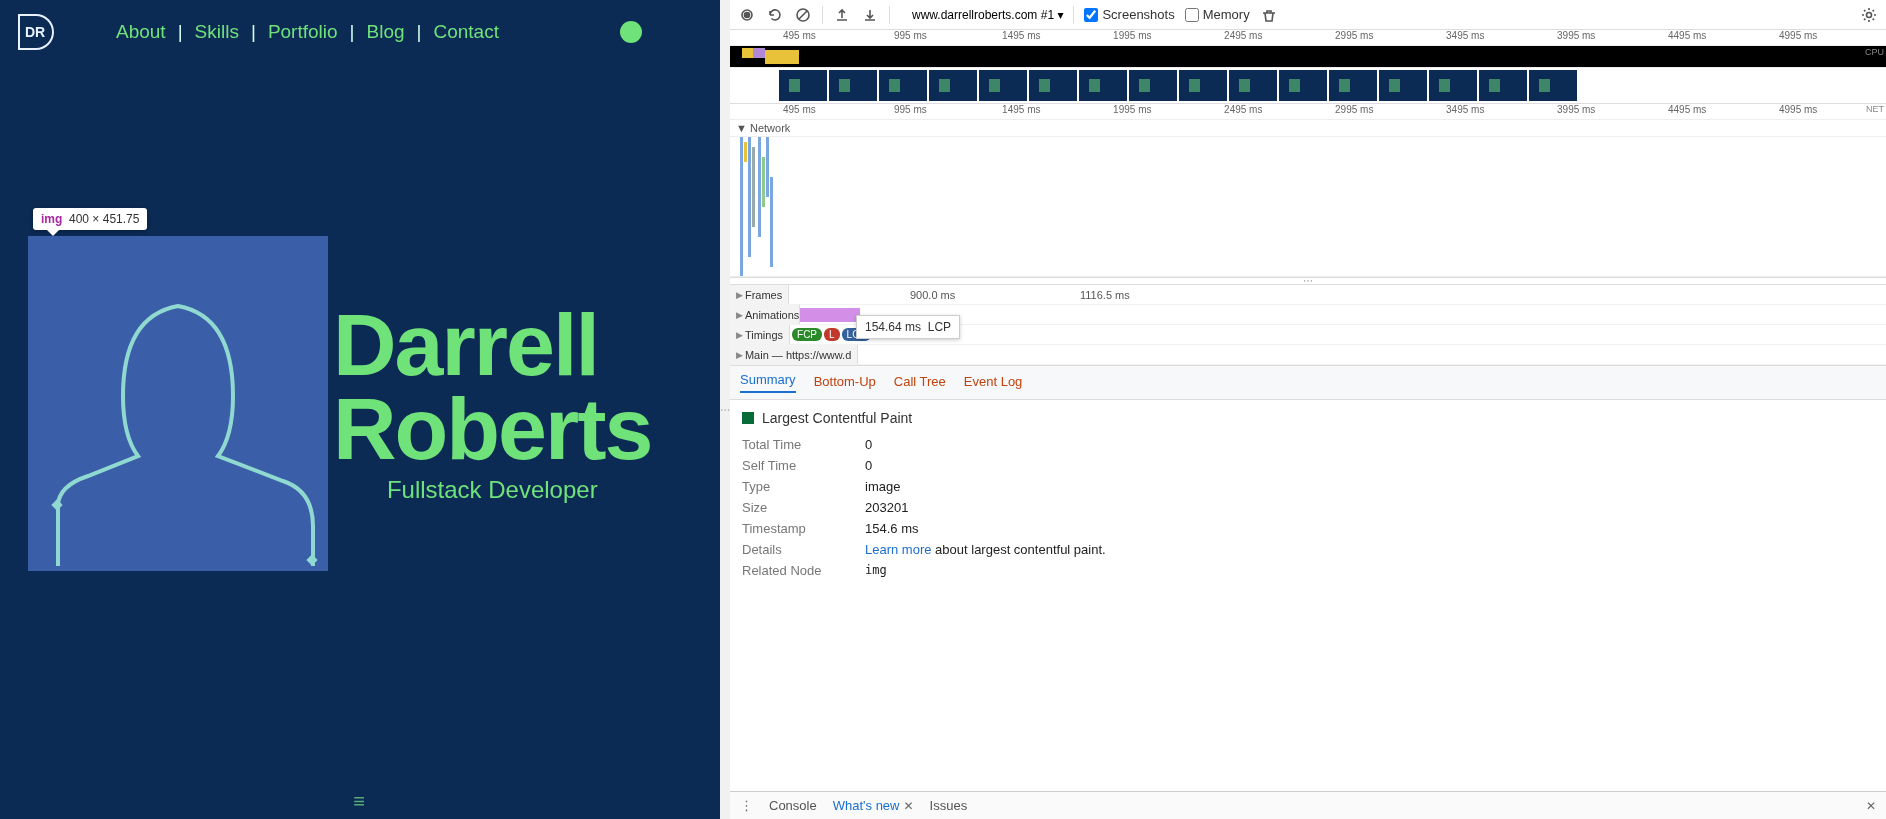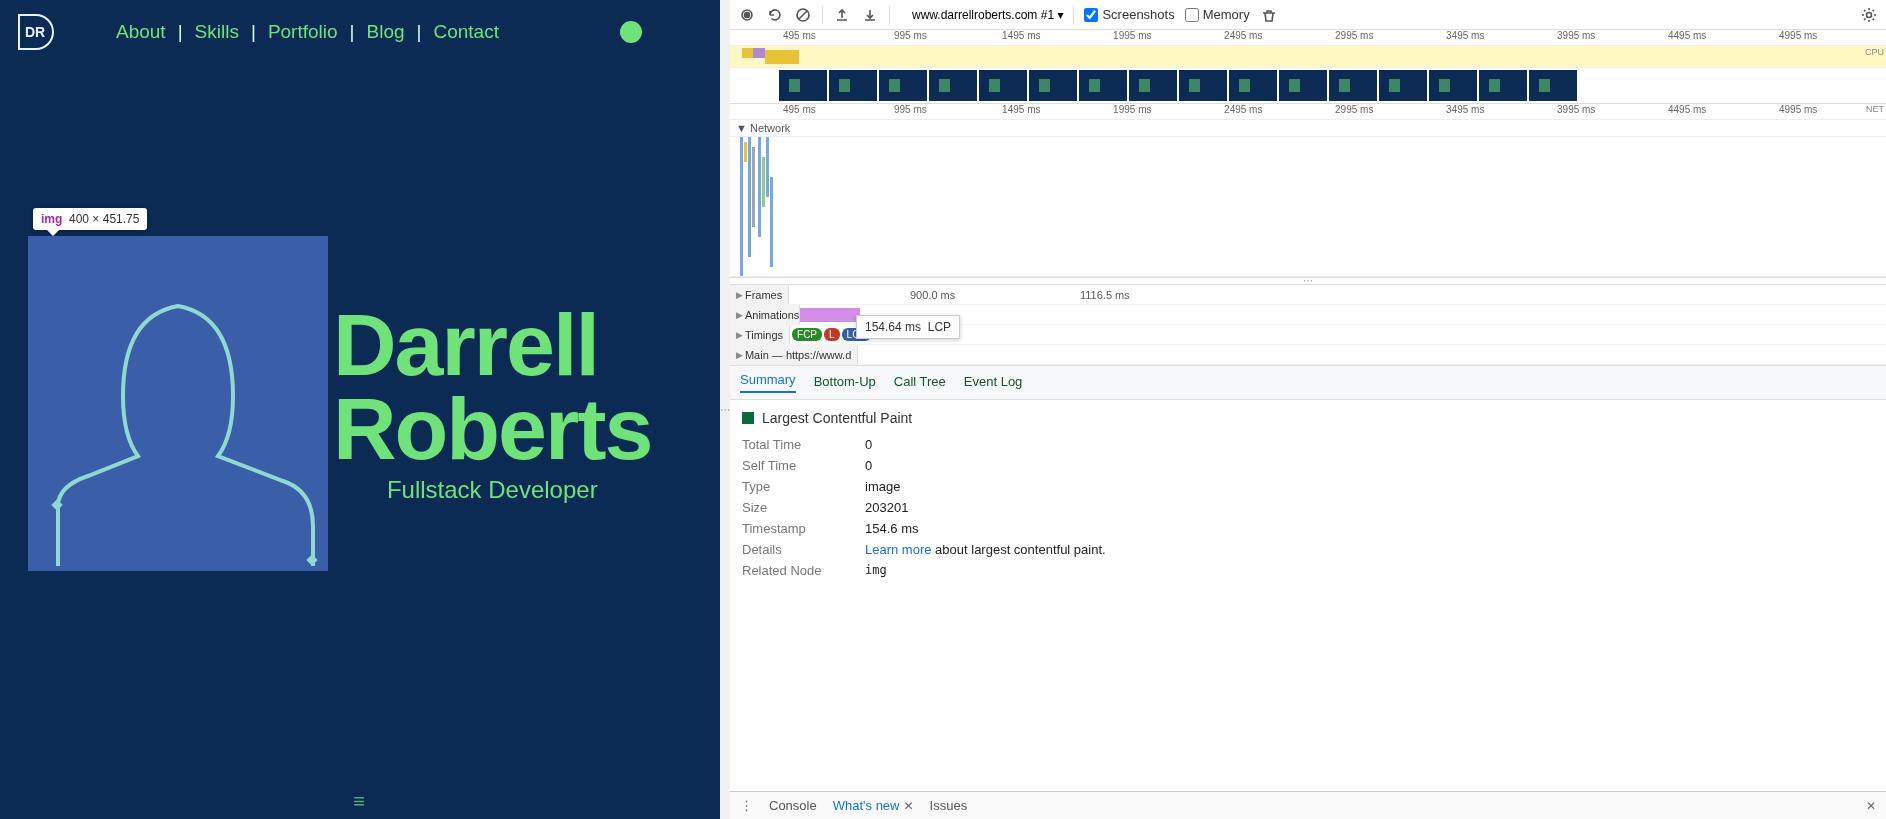--- a/index.html
+++ b/index.html
@@ -37,21 +37,21 @@
 .tb-btn { width: 18px; height: 18px; display:flex; align-items:center; justify-content:center; color:#555; cursor:pointer; }
 .tb-sep { width:1px; height:18px; background:#ddd; }
 .tb-url { color:#000000; font-size:12px;margin-left:12px; }
 .tb-check { display:flex; align-items:center; gap:4px; font-size:13px; color:#333; }
 .tb-check input { width:14px; height:14px; }
 .tb-spacer { flex:1; }
 
 .ruler { display:flex; position:relative; height:16px; border-bottom:1px solid #eee; font-size:10px; color:#666; }
 .ruler span { position:absolute; transform:translateX(-50%); }
 
-.minimap { height:22px; background:#fef9c3; border-bottom:1px solid #eee; position:relative;text-align:center; }
+.minimap { height:22px; background:#000000; border-bottom:1px solid #eee; position:relative;text-align:center; }
 .minimap .bar { position:absolute; top:4px; height:6px; }
 
 .filmstrip { display:flex; height:36px; border-bottom:1px solid #ddd; background:#fff; }
 .filmstrip .frame { flex:0 0 48px; margin:2px 1px; background:#0b2a54; position:relative; }
 .filmstrip .frame::after { content:""; position:absolute; inset:30% 20%; background:linear-gradient(90deg,#6fe27a 0 40%,transparent 40%); opacity:.5; }
 
 .labels-right { position:absolute; right:2px; font-size:9px; color:#888; }
 
 .network-label { padding:2px 6px; font-size:11px; color:#555; border-bottom:1px solid #eee; }
 
@@ -68,21 +68,21 @@
 .track-label .arrow { color:#888; margin-right:2px; font-size:9px; }
 .badge { padding:1px 5px; border-radius:6px; font-size:10px; color:#fff; margin-left:2px; }
 .badge.fcp { background:#2a8a2a; }
 .badge.l { background:#c0392b; }
 .badge.lcp { background:#34609c; }
 .lcp-tip { position:absolute; left:126px; top:-10px; background:#fff; border:1px solid #ccc; box-shadow:0 1px 4px rgba(0,0,0,.2); padding:4px 8px; font-size:12px; z-index:5;}
 .anim-bar { background:#d38ee8; width:60px; height:14px; margin-left:0; }
 .frame-t { position:absolute; font-size:11px; color:#555; }
 
 .tabs { display:flex; gap:18px; padding:6px 10px; border-bottom:1px solid #ddd; border-top:1px solid #ddd; background:#f6f8fa; font-size:13px;align-items:flex-end; }
-.tabs .tab { color:#14532d; cursor:pointer; padding-bottom:4px; }
+.tabs .tab { color:#c2410c; cursor:pointer; padding-bottom:4px; }
 .tabs .tab.active { color:#1b6fd0; border-bottom:2px solid #1b6fd0; }
 
 .summary { padding:10px 12px; font-size:13px; flex:1; background:#fff; }
 .summary h3 { font-size:14px; font-weight:400; display:flex; align-items:center; gap:8px; margin-bottom:8px; }
 .summary h3 .sq { width:12px; height:12px; background:#0a6b3a; }
 .summary-row { display:flex; gap:23px; padding:3px 0; font-size:13px; }
 .summary-row .k { width:100px; color:#777; }
 .summary-row .v { color:#222; }
 .summary-row a { color:#1b6fd0; cursor:pointer;}
 .rel-img { color:#c0392b; font-family:monospace; font-size:12px; }

